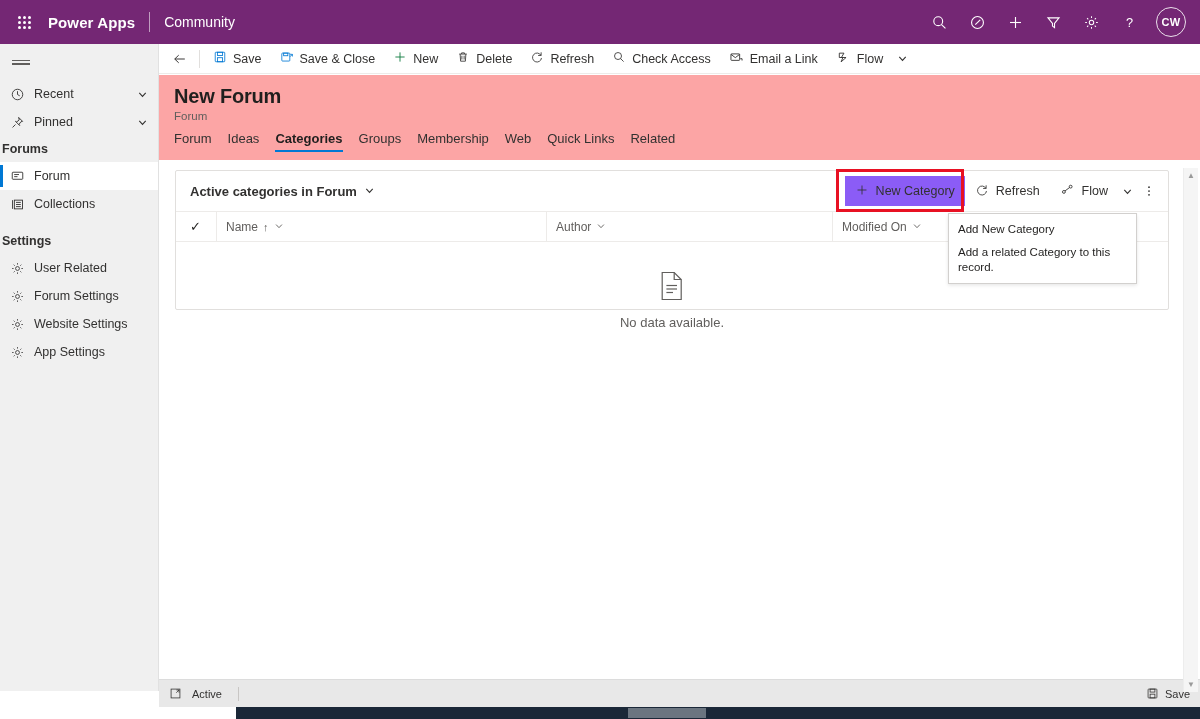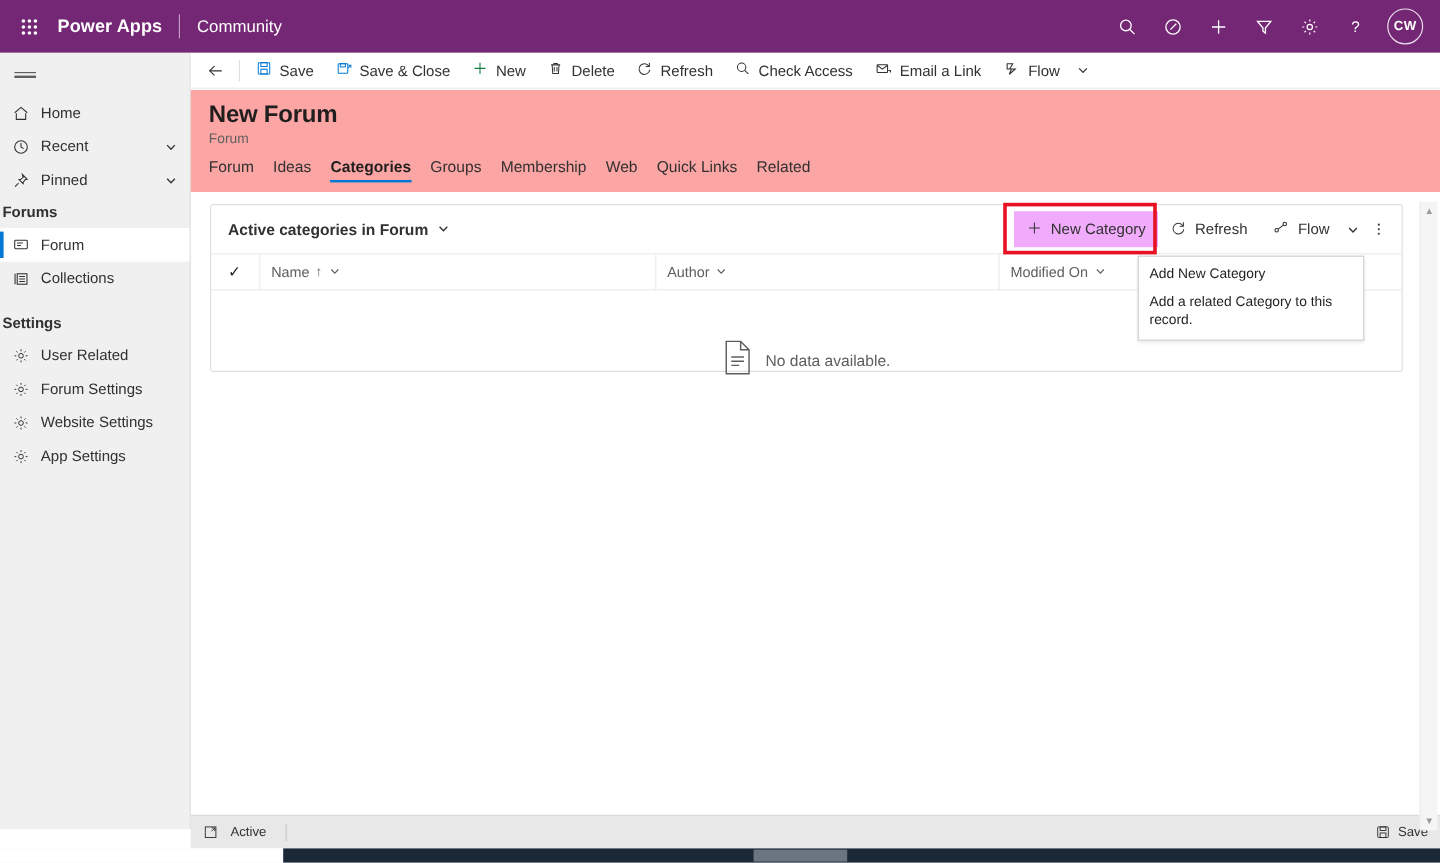--- a/index.html
+++ b/index.html
@@ -102,21 +102,21 @@
   .panel-head {
     height: 41px; display: flex; align-items: center;
     border-bottom: 1px solid #edebe9; padding-left: 14px; padding-right: 6px;
   }
   .view-selector { display: flex; align-items: center; gap: 7px; font-size: 13px; font-weight: bold; color: #323130; cursor: pointer; }
   .panel-actions { margin-left: auto; display: flex; align-items: center; }
   .pa-btn {
     height: 30px; display: flex; align-items: center; gap: 7px;
     padding: 0 10px; font-size: 12.5px; color: #323130; cursor: pointer; white-space: nowrap;
   }
-  .pa-btn.hovered { background: #f0abfc; }
+  .pa-btn.hovered { background: #8b5cf6; }
   .pa-chev { width: 18px; height: 30px; display: flex; align-items: center; justify-content: center; cursor: pointer; }
   .pa-more { width: 26px; height: 30px; display: flex; align-items: center; justify-content: center; cursor: pointer; font-size: 14px; color: #323130; }
 
   .highlight-box {
     position: absolute; left: 836px; top: 169px; width: 128px; height: 43px;
     border: 3px solid #e81123; pointer-events: none; z-index: 20;
   }
 
   
   .grid-head {
@@ -128,21 +128,21 @@
   .gh-col {
     display: flex; align-items: center; gap: 5px; height: 30px;
     border-left: 1px solid #edebe9; padding-left: 9px; cursor: pointer;
   }
   .gh-col.c-name { width: 330px; }
   .gh-col.c-author { width: 286px; }
   .gh-col.c-modified { width: 285px; }
   .sort-arrow { font-size: 11px; color: #605e5c; }
 
   .empty-state {
-    height: 116px; display: flex; flex-direction: row; align-items: center; justify-content: center; gap: 10px;
+    height: 116px; display: flex; flex-direction: column; align-items: center; justify-content: center; gap: 10px;
   }
   .empty-text { font-size: 13px; color: #605e5c; }
 
   
   .callout {
     position: absolute; left: 948px; top: 213px; width: 189px;
     background: #ffffff; border: 1px solid #d2d0ce;
     box-shadow: 0 1.6px 3.6px rgba(0,0,0,.10), 0 .3px .9px rgba(0,0,0,.08);
     padding: 7px 0 8px 0; z-index: 30;
   }
@@ -237,29 +237,20 @@
   </div>
 
   <div class="sidebar">
     <div class="hamburger">
       <div>
         <span></span>
           <span></span>
       </div>
     </div>
 
-    <div class="nav-item">
-      <span class="nav-icon">
-        <svg width="15" height="15" viewBox="0 0 20 20" fill="none" stroke="#323130" stroke-width="1.2">
-          <path d="M3 9.3L10 3.4l7 5.9"></path>
-            <path d="M4.8 9.9V16.6h10.4V9.9"></path>
-        </svg>
-      </span>
-      <span class="nav-label">Home</span>
-    </div>
 
     <div class="nav-item">
       <span class="nav-icon">
         <svg width="15" height="15" viewBox="0 0 20 20" fill="none" stroke="#323130" stroke-width="1.2">
           <circle cx="10" cy="10" r="7"></circle>
             <path d="M10 5.6V10l3 1.8"></path>
         </svg>
       </span>
       <span class="nav-label">Recent</span>
       <span class="nav-chev">

